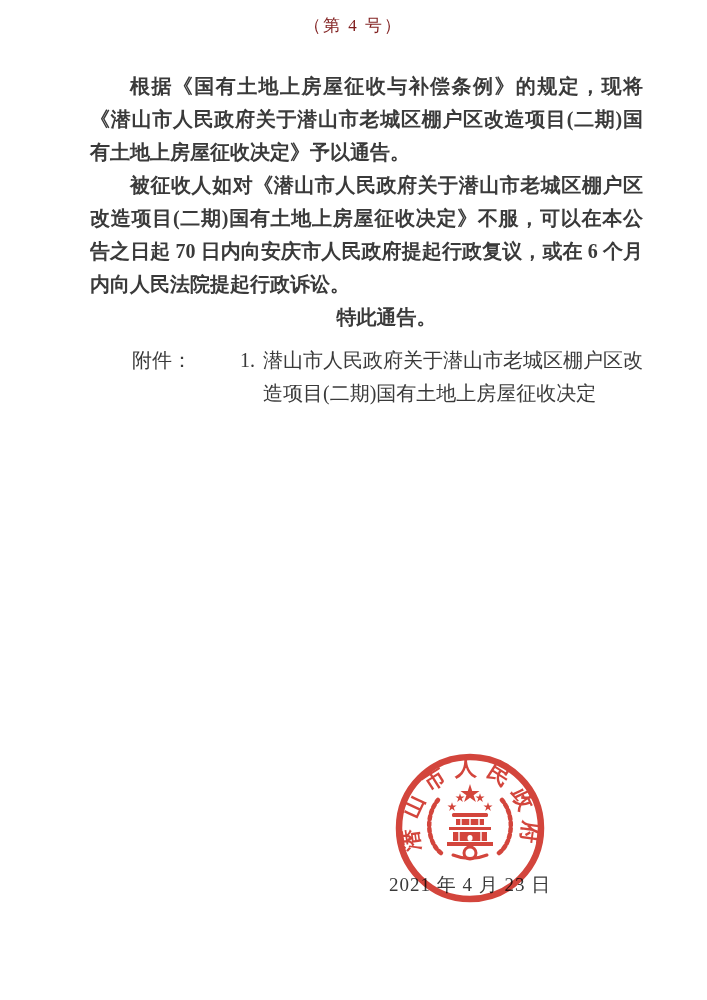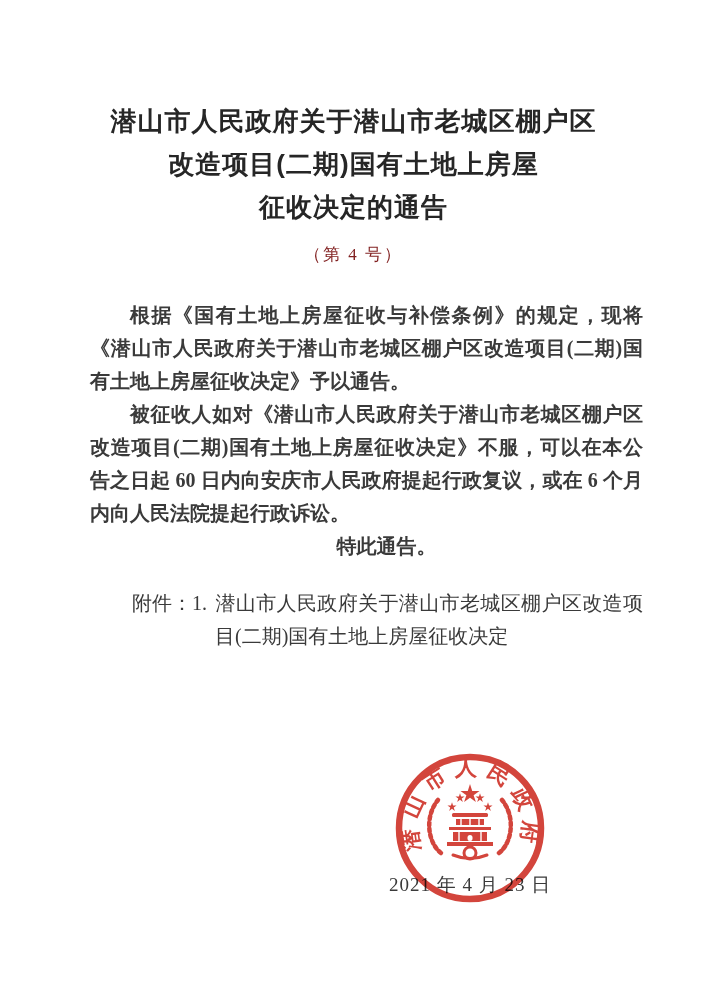--- a/index.html
+++ b/index.html
@@ -41,22 +41,23 @@
   }
   .body p {
     margin: 0;
     text-indent: 2em;
     text-align: justify;
     font-weight: bold;
   }
   .body p.plain { text-align: center; }
   .attachments {
     display: flex;
-    margin-top: 24px;
+    margin-top: 10px;
     margin-left: 42px;
+    gap: 48px;
   }
   .att-label { flex: 0 0 auto; white-space: nowrap; }
   .att-items { max-width: 462px; }
   .att-item {
     padding-left: 23px;
     text-indent: -23px;
     text-align: justify;
   }
   .att-no {
     display: inline-block;
@@ -88,31 +89,26 @@
   .seal text {
     font-family: "Liberation Sans", "DejaVu Sans", sans-serif;
     font-weight: 700;
   }
 </style>
 </head>
 <body>
 
 <div class="page">
 
-  <h1 class="title">
-    <span class="tline">潜山市人民政府关于潜山市老城区棚户区</span>
-    <span class="tline">改造项目(二期)国有土地上房屋</span>
-    <span class="tline">征收决定的通告</span>
-  </h1>
 
   <div class="docnum">（第 4 号）</div>
 
   <div class="body">
     <p>根据《国有土地上房屋征收与补偿条例》的规定，现将《潜山市人民政府关于潜山市老城区棚户区改造项目(二期)国有土地上房屋征收决定》予以通告。</p>
-    <p>被征收人如对《潜山市人民政府关于潜山市老城区棚户区改造项目(二期)国有土地上房屋征收决定》不服，可以在本公告之日起 60 日内向安庆市人民政府提起行政复议，或在 6 个月内向人民法院提起行政诉讼。</p>
+    <p>被征收人如对《潜山市人民政府关于潜山市老城区棚户区改造项目(二期)国有土地上房屋征收决定》不服，可以在本公告之日起 70 日内向安庆市人民政府提起行政复议，或在 6 个月内向人民法院提起行政诉讼。</p>
     <p class="plain">特此通告。</p>
 
     <div class="attachments">
       <span class="att-label">附件：</span>
       <div class="att-items">
         <div class="att-item">
           <span class="att-no">1.</span><span>潜山市人民政府关于潜山市老城区棚户区改造项目(二期)国有土地上房屋征收决定</span>
         </div>
       </div>
     </div>

